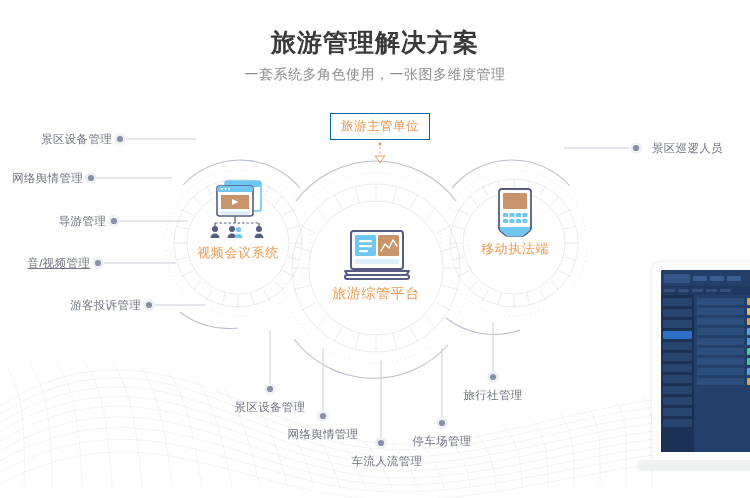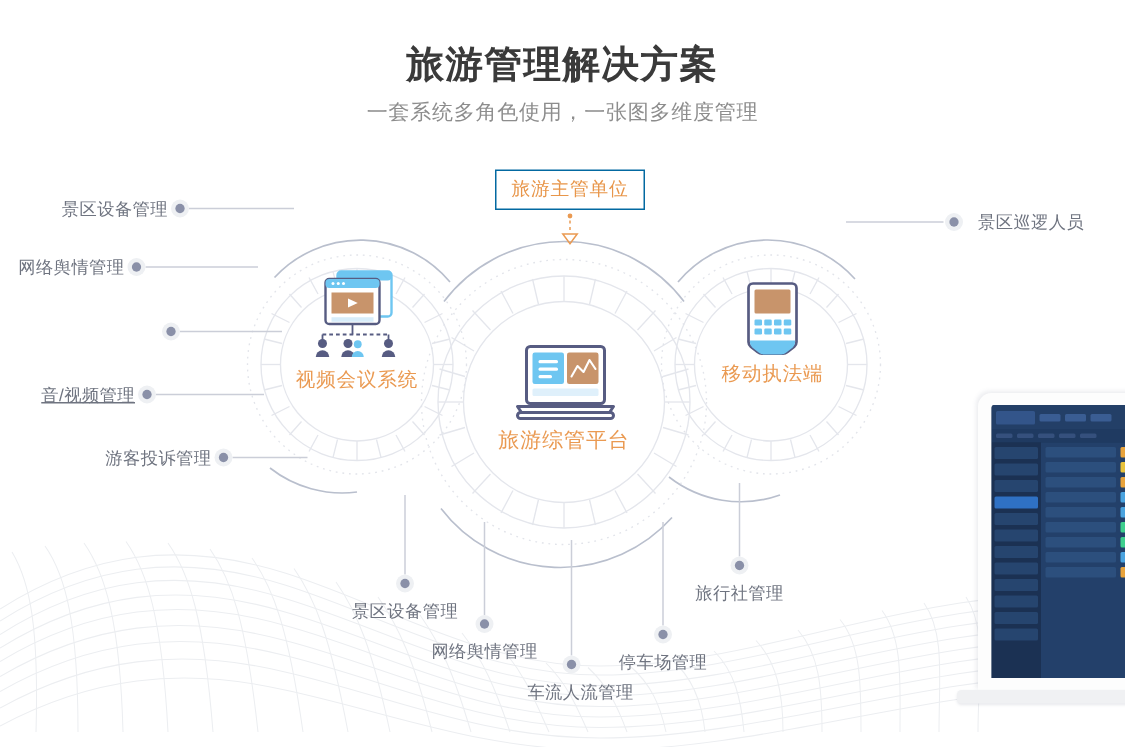--- a/index.html
+++ b/index.html
@@ -388,20 +388,21 @@
     </g>
     <path d="M7 41 h30 v1.5 a4 4 0 0 1 -1.5 3.1 l-4.5 3.6 a5 5 0 0 1 -3.1 1.1 h-11.8 a5 5 0 0 1 -3.1 -1.1 l-4.5 -3.6 a4 4 0 0 1 -1.5 -3.1 z" fill="#6ec6f1"></path>
   </svg>
 
   <div class="node-cap" style="left:178px; top:244px; width:120px;">视频会议系统</div>
   <div class="node-cap center" style="left:316px; top:285px; width:120px;">旅游综管平台</div>
   <div class="node-cap" style="left:455px; top:240px; width:120px;">移动执法端</div>
 
   <div class="lbl r" style="left:0px;  top:132px; width:112px;">景区设备管理</div>
   <div class="lbl r" style="left:0px;  top:171px; width:83px;">网络舆情管理</div>
+  <div class="lbl r" style="left:0px;  top:214px; width:106px;">导游管理</div>
   <div class="lbl r" style="left:0px;  top:256px; width:90px;text-decoration:underline;">音/视频管理</div>
   <div class="lbl r" style="left:0px;  top:298px; width:141px;">游客投诉管理</div>
 
   <div class="lbl" style="left:652px; top:141px;">景区巡逻人员</div>
 
   <div class="lbl" style="left:228px; top:400px; width:84px; text-align:center;">景区设备管理</div>
   <div class="lbl" style="left:281px; top:427px; width:84px; text-align:center;">网络舆情管理</div>
   <div class="lbl" style="left:345px; top:454px; width:84px; text-align:center;">车流人流管理</div>
   <div class="lbl" style="left:400px; top:434px; width:84px; text-align:center;">停车场管理</div>
   <div class="lbl" style="left:451px; top:388px; width:84px; text-align:center;">旅行社管理</div>

